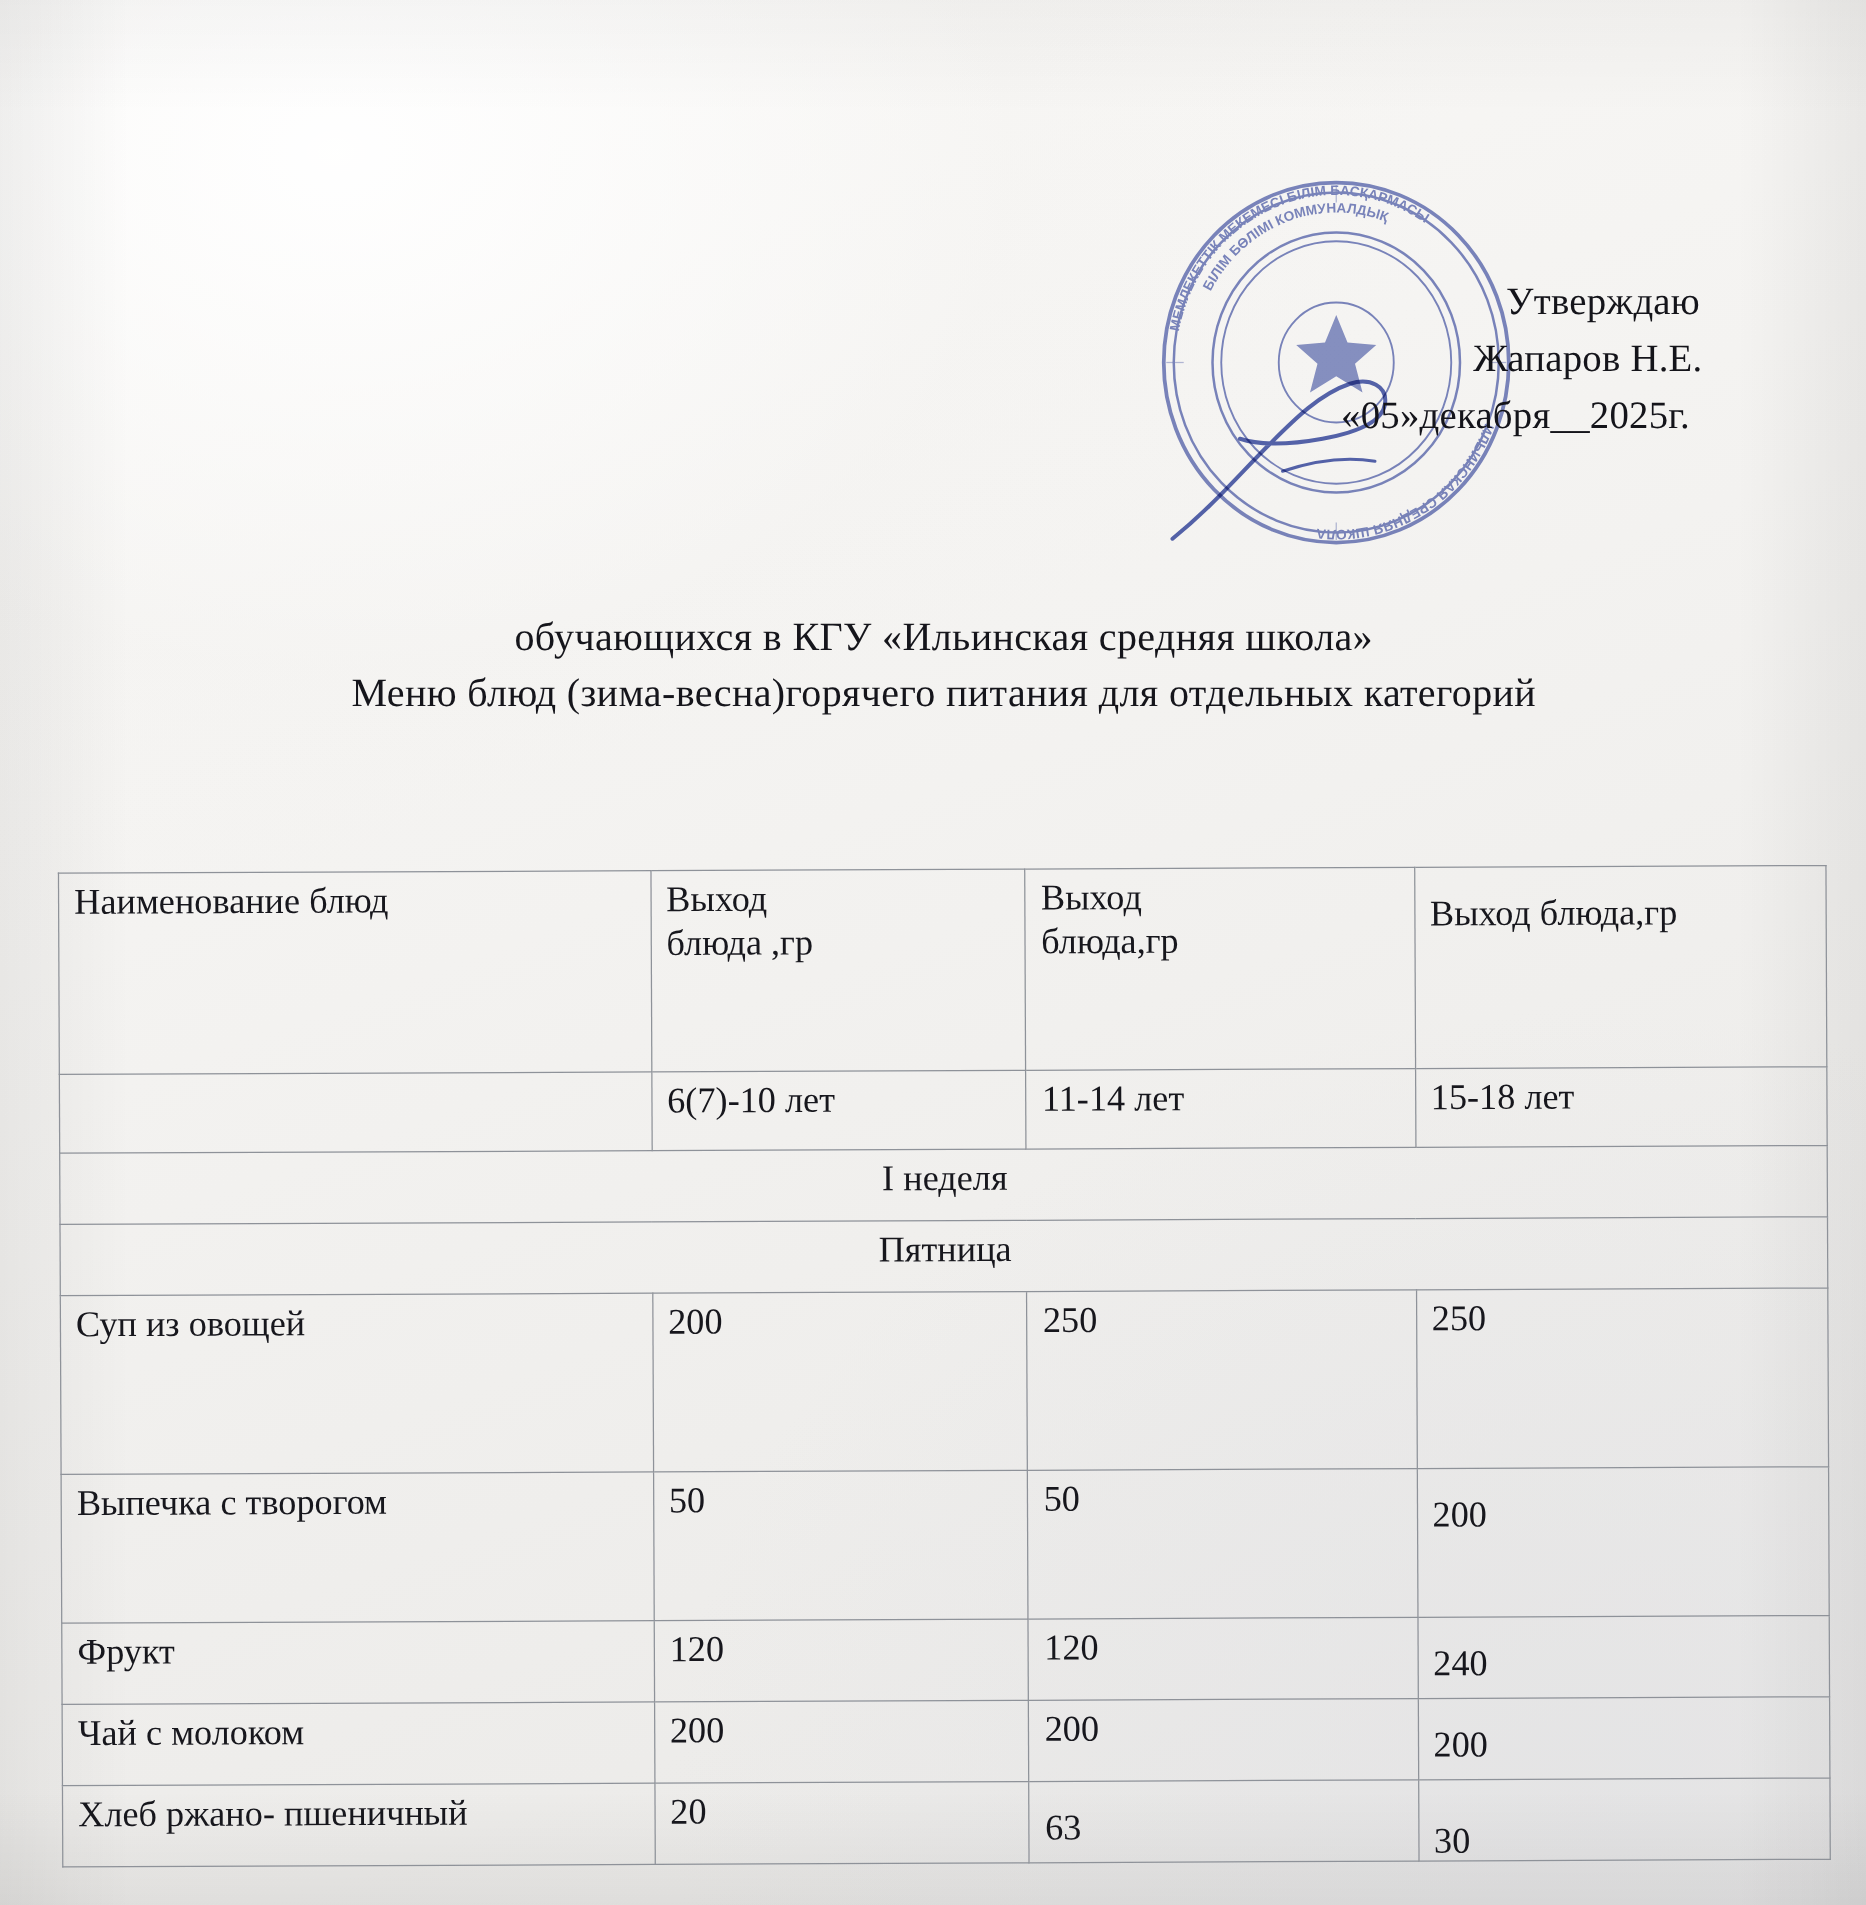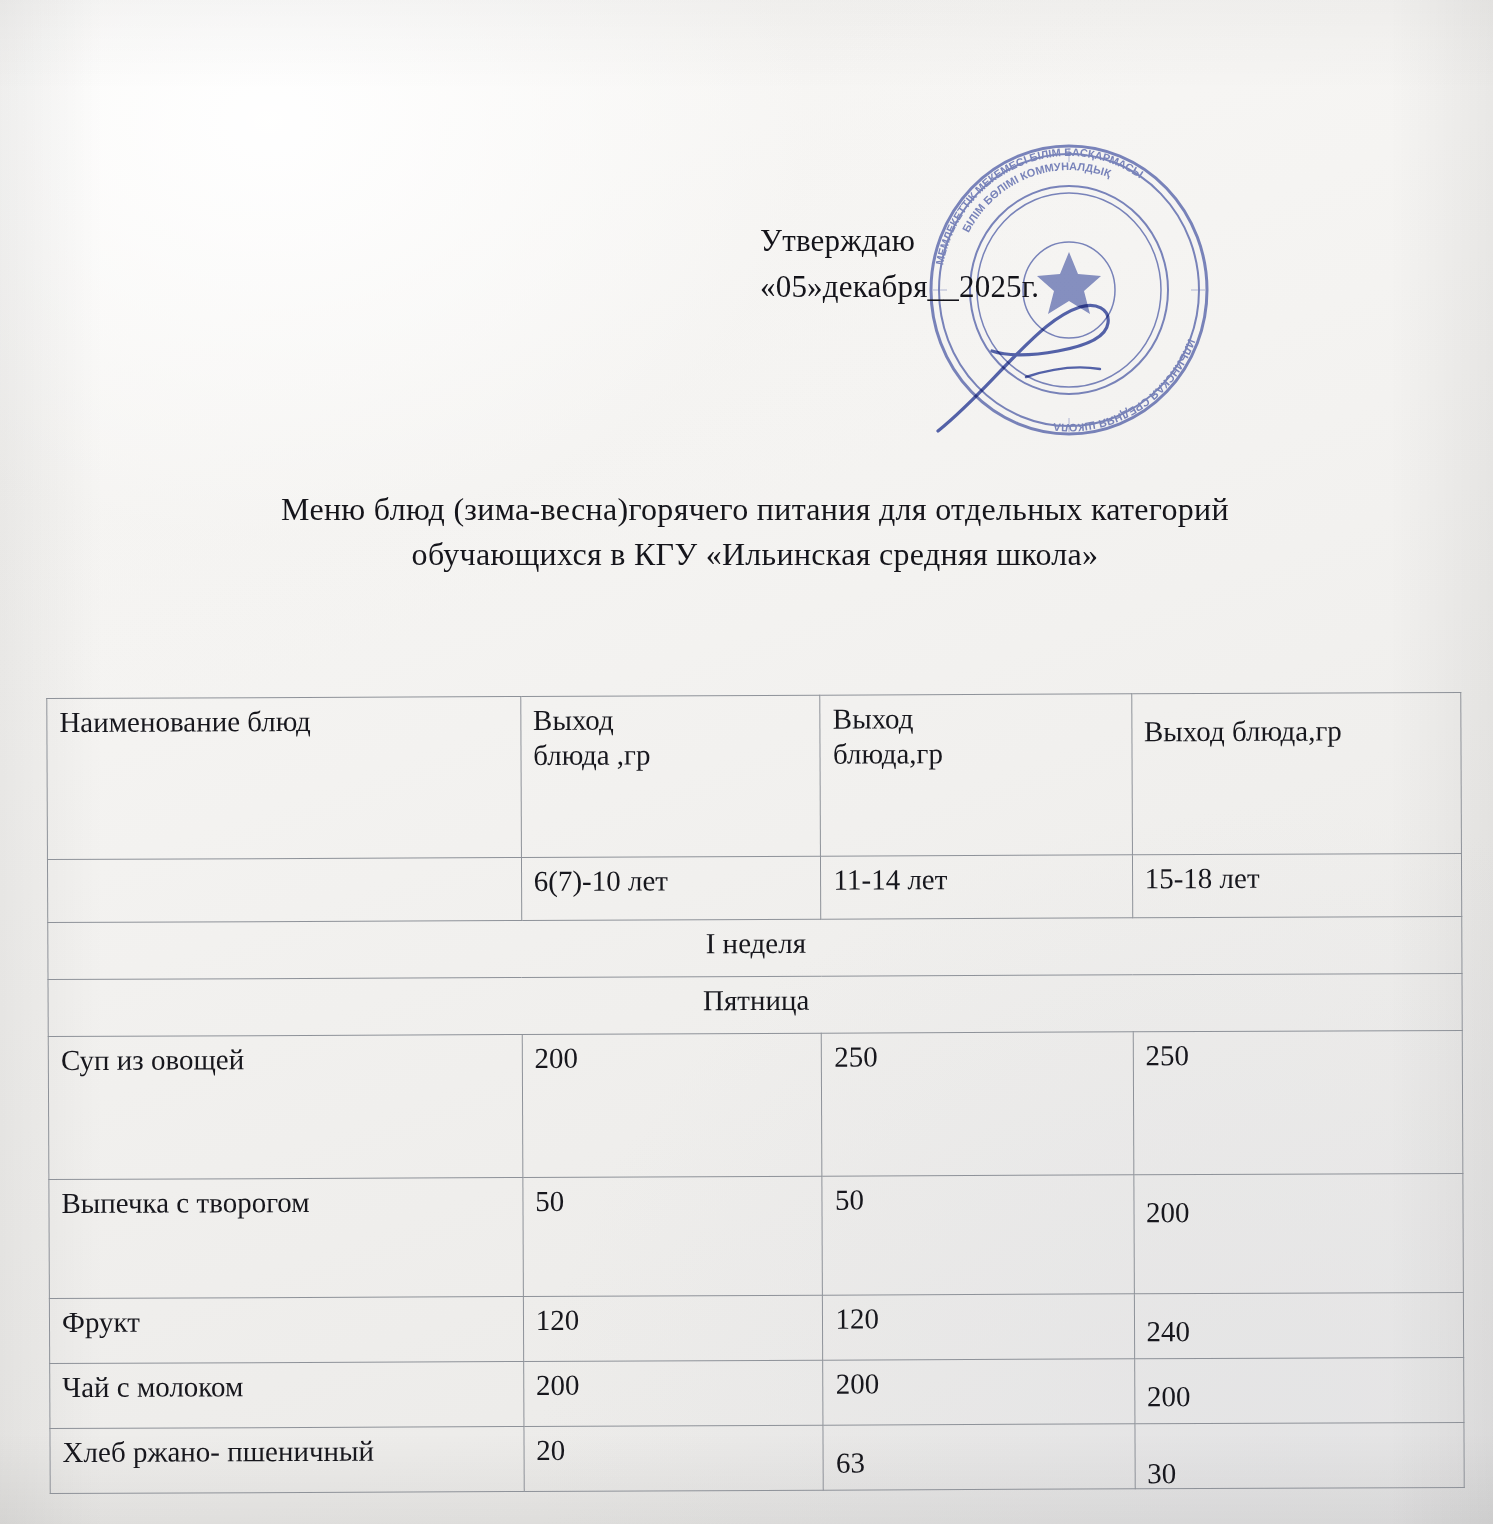--- a/index.html
+++ b/index.html
@@ -33,20 +33,21 @@
       linear-gradient(to right, rgba(0,0,0,0.05) 0%, rgba(0,0,0,0) 7%, rgba(0,0,0,0) 93%, rgba(0,0,0,0.05) 100%),
       linear-gradient(to bottom, rgba(0,0,0,0.03) 0%, rgba(0,0,0,0) 6%, rgba(0,0,0,0) 94%, rgba(0,0,0,0.06) 100%);
   }
 
   
   .approval {
     position: absolute;
     top: 218px;
     left: 760px;
     width: 620px;
+    text-align: right;
     font-size: 31px;
     line-height: 1.47;
     letter-spacing: 0.2px;
     color: #14141a;
     z-index: 4;
   }
   .approval div {
     white-space: nowrap;
   }
   .approval .ln1 { padding-right: 20px; }
@@ -176,26 +177,27 @@
   </g>
 </svg>
 
 <svg class="signature" viewBox="0 0 220 150">
   <path d="M8 146 C 40 120, 60 96, 86 70 C 106 50, 126 30, 150 22 C 166 17, 180 24, 178 38 C 176 54, 150 62, 128 66 C 106 70, 80 72, 62 66" fill="none" stroke="#2c3f9e" stroke-width="3.2" stroke-linecap="round"></path>
   <path d="M96 92 C 120 84, 146 80, 170 84" fill="none" stroke="#2c3f9e" stroke-width="2.4" stroke-linecap="round"></path>
 </svg>
 
 <div class="approval">
   <div class="ln1">Утверждаю</div>
+  <div class="ln3">Жапаров Н.Е.</div>
   <div class="ln4">«05»декабря__2025г.</div>
 </div>
 
 <div class="doc-title">
+  <div>обучающихся в КГУ «Ильинская средняя школа»</div>
   <div>Меню блюд (зима-весна)горячего питания для отдельных категорий</div>
-  <div>обучающихся в КГУ «Ильинская средняя школа»</div>
 </div>
 
 <div class="table-wrap">
   <table class="menu">
     <colgroup>
       <col class="c1">
         <col class="c2">
         <col class="c3">
         <col class="c4">
     </colgroup>

